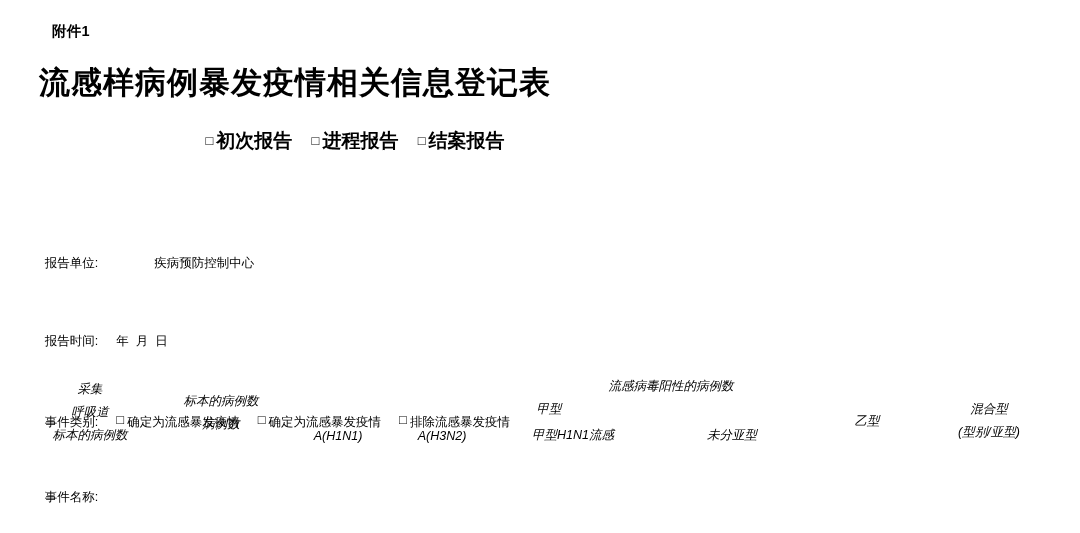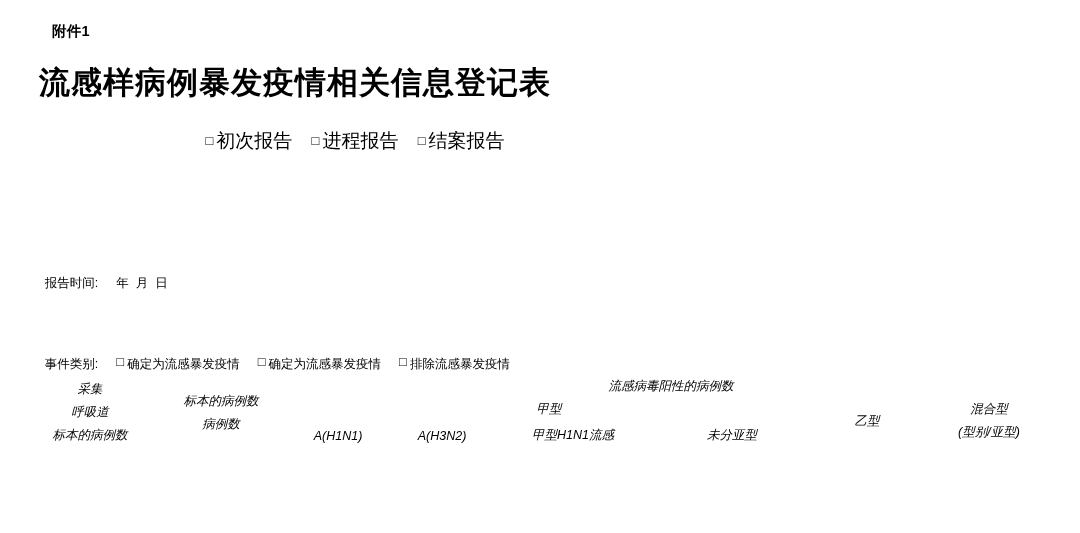--- a/index.html
+++ b/index.html
@@ -51,20 +51,21 @@
     top: 128px;
     width: 1080px;
     text-align: center;
     font-size: 19px;
     transform: translateX(-185px);
     white-space: nowrap;
   }
   .report-types .rt-item {
     display: inline-block;
     margin: 0 7px;
+    font-weight: bold;
   }
   .box-glyph {
     display: inline-block;
     font-size: 13px;
     vertical-align: 2px;
     margin-right: 3px;
   }
 
   .fields {
     position: absolute;
@@ -139,29 +140,35 @@
   <div class="doc-title">流感样病例暴发疫情相关信息登记表</div>
 
   <div class="report-types">
     <span class="rt-item"><span class="box-glyph">□</span><span>初次报告</span></span>
     <span class="rt-item"><span class="box-glyph">□</span><span>进程报告</span></span>
     <span class="rt-item"><span class="box-glyph">□</span><span>结案报告</span></span>
   </div>
 
   <div class="fields">
 
+    <div class="row">
+      <span class="lbl">报告单位:</span><span class="gap-lg"></span><span class="val">疾病预防控制中心</span>
+    </div>
 
     <div class="row">
       <span class="lbl">报告时间:</span><span class="gap-sm"></span><span class="val">年  月  日</span>
     </div>
 
     <div class="row">
       <span class="lbl">事件类别:</span><span class="gap-sm"></span><span class="box-glyph">□</span><span>确定为流感暴发疫情</span><span class="gap-sm"></span><span class="box-glyph">□</span><span>确定为流感暴发疫情</span><span class="gap-sm"></span><span class="box-glyph">□</span><span>排除流感暴发疫情</span>
     </div>
 
+    <div class="row">
+      <span class="lbl">事件名称:</span>
+    </div>
 
     
 
     
 
     
 
     
 
     

